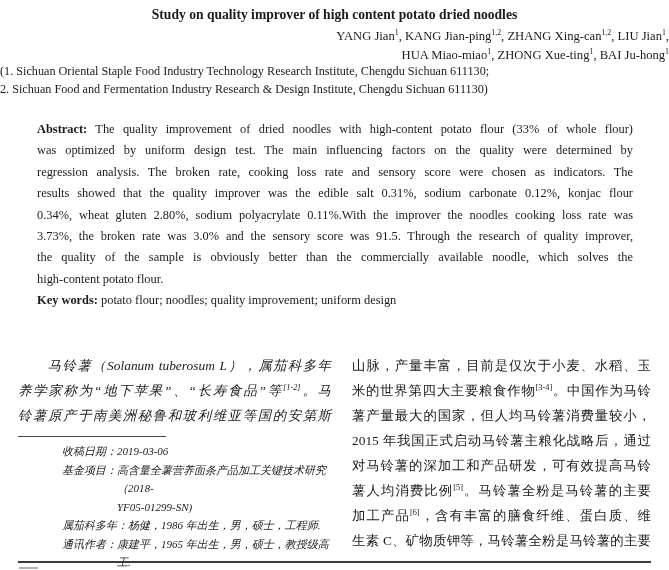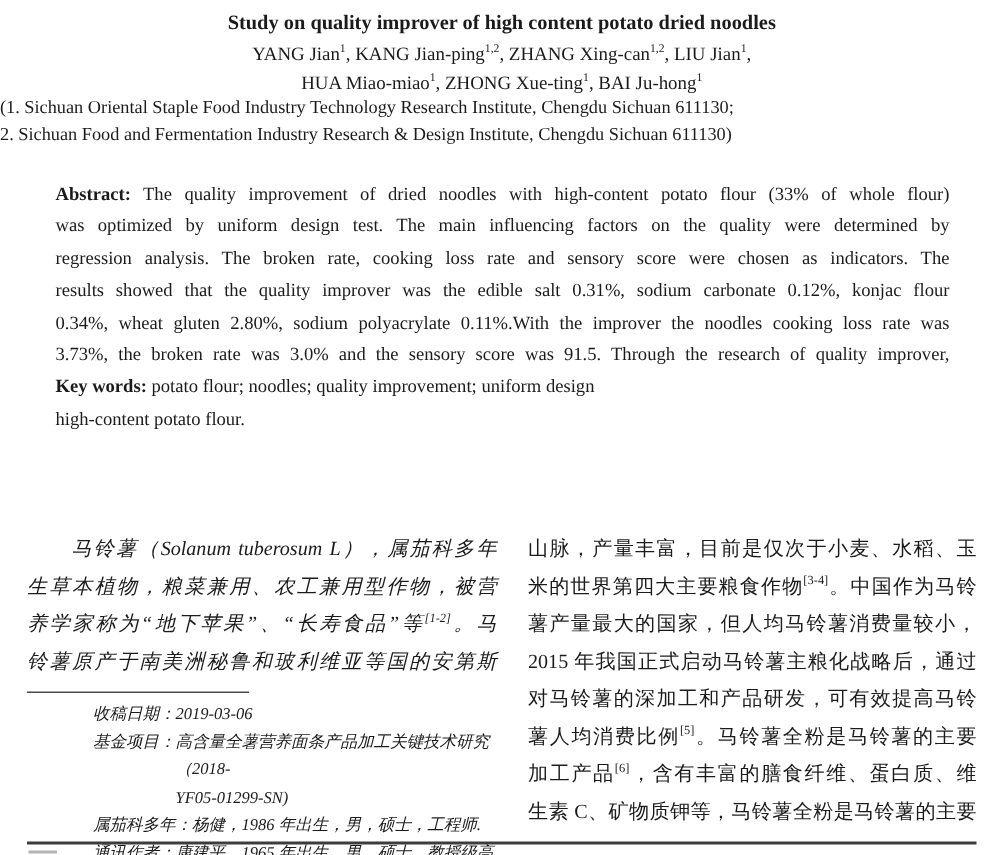--- a/index.html
+++ b/index.html
@@ -12,21 +12,21 @@
     overflow: hidden;
   }
   sup { font-size: 0.62em; line-height: 0; vertical-align: super; }
 
   .title {
     position: absolute; top: 5px; left: 0; right: 0;
     text-align: center; font-weight: bold; font-size: 13.6px; line-height: 20px;
   }
   .authors {
     position: absolute; top: 27px; left: 0; right: 0;
-    text-align: center; font-size: 12.6px; line-height: 19px;
+    text-align: right; font-size: 12.6px; line-height: 19px;
   }
   .affils {
     position: absolute; top: 62px; left: 0; right: 0;
     text-align: left; font-size: 12.2px; line-height: 18px;
   }
 
   .abstract {
     position: absolute; top: 119px; left: 37px; width: 596px;
     font-size: 12.4px; line-height: 21.4px;
   }
@@ -78,29 +78,29 @@
     </div>
 
   <div class="abstract">
     <div class="a-line jl"><span class="b">Abstract:</span><span> The quality improvement of dried noodles with high-content potato flour (33% of whole flour)</span></div>
     <div>
         <div class="a-line jl">was optimized by uniform design test. The main influencing factors on the quality were determined by</div>
         <div class="a-line jl">regression analysis. The broken rate, cooking loss rate and sensory score were chosen as indicators. The</div>
         <div class="a-line jl">results showed that the quality improver was the edible salt 0.31%, sodium carbonate 0.12%, konjac flour</div>
         <div class="a-line jl">0.34%, wheat gluten 2.80%, sodium polyacrylate 0.11%.With the improver the noodles cooking loss rate was</div>
         <div class="a-line jl">3.73%, the broken rate was 3.0% and the sensory score was 91.5. Through the research of quality improver,</div>
+        <div class="a-line jl">the quality of the sample is obviously better than the commercially available noodle, which solves the</div>
       </div>
+    <div class="a-line">high-content potato flour.</div>
     <div class="a-line"><span class="b">Key words:</span><span> potato flour; noodles; quality improvement; uniform design</span></div>
-    <div class="a-line">high-content potato flour.</div>
   </div>
 
   <div class="col-left">
     <div>
         <div class="body-line">　　马铃薯（Solanum tuberosum L），属茄科多年</div>
-        <div class="body-line">生草本植物，粮菜兼用、农工兼用型作物，被营</div>
         <div class="body-line">养学家称为“地下苹果”、“长寿食品”等<sup>[1-2]</sup>。马</div>
         <div class="body-line">铃薯原产于南美洲秘鲁和玻利维亚等国的安第斯</div>
       </div>
     <div class="fn-rule"></div>
     <div class="fn">
         <div class="fn-item">
           <span class="fn-label">收稿日期：</span>
           <div class="fn-content">
             <div>2019-03-06</div>
           </div>

